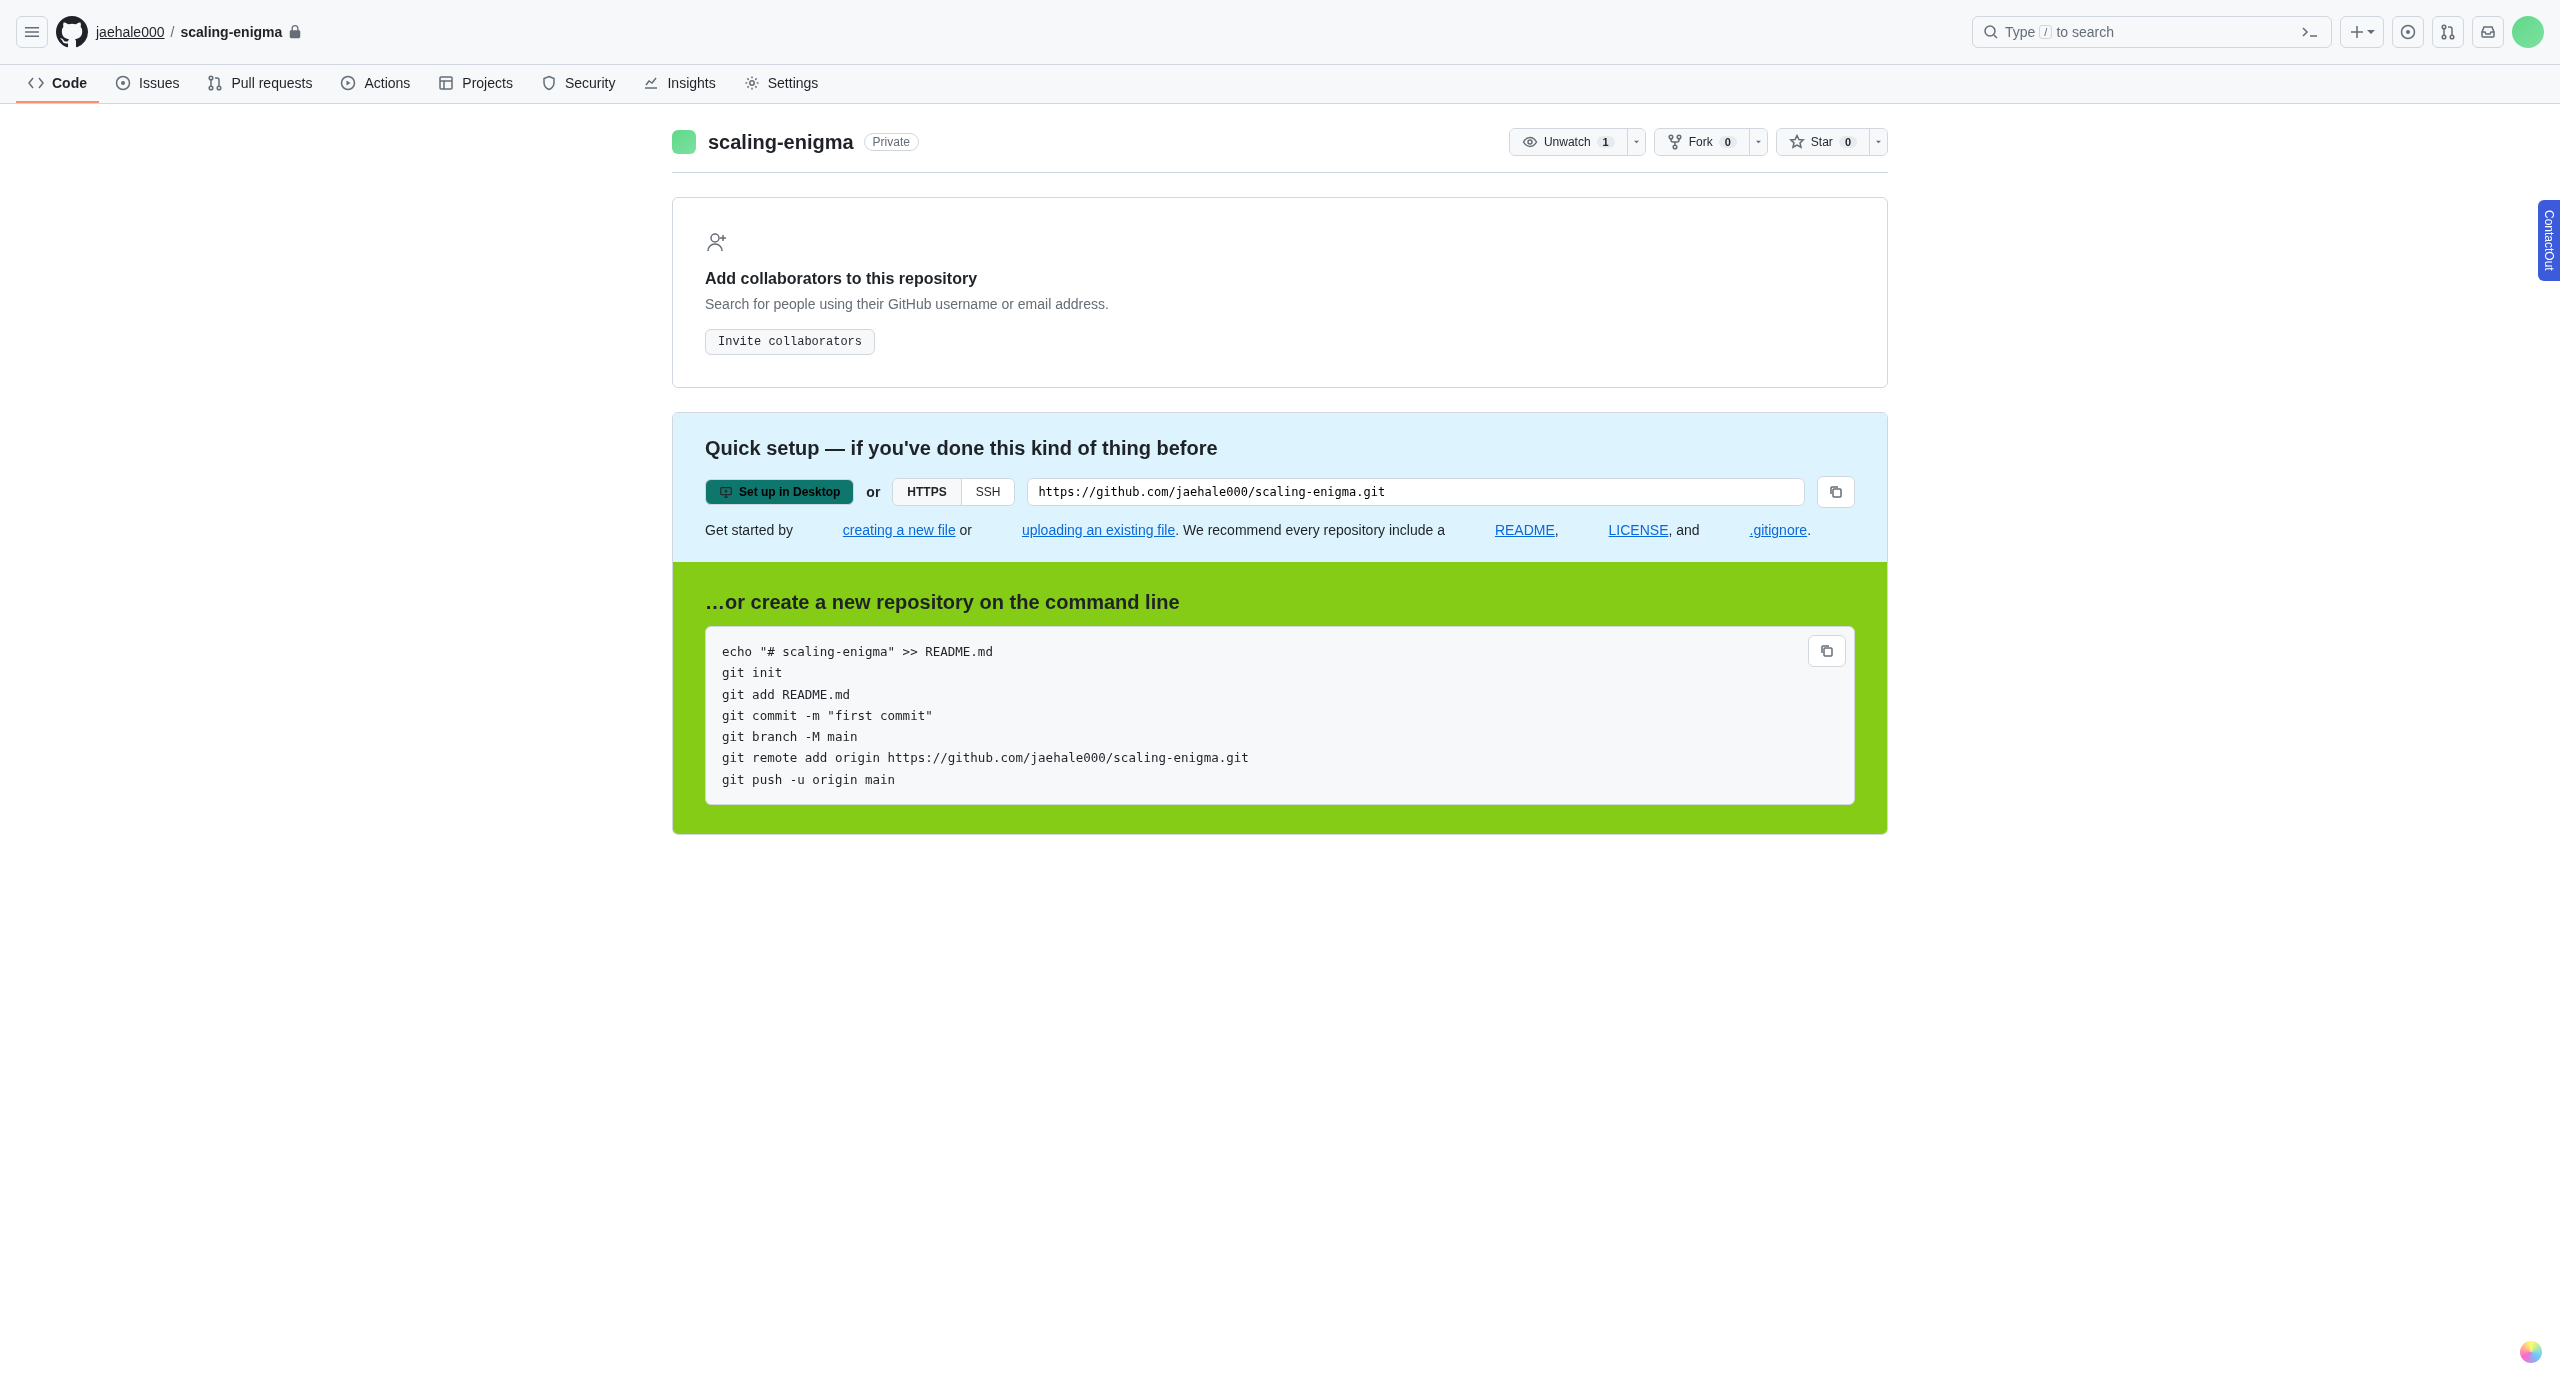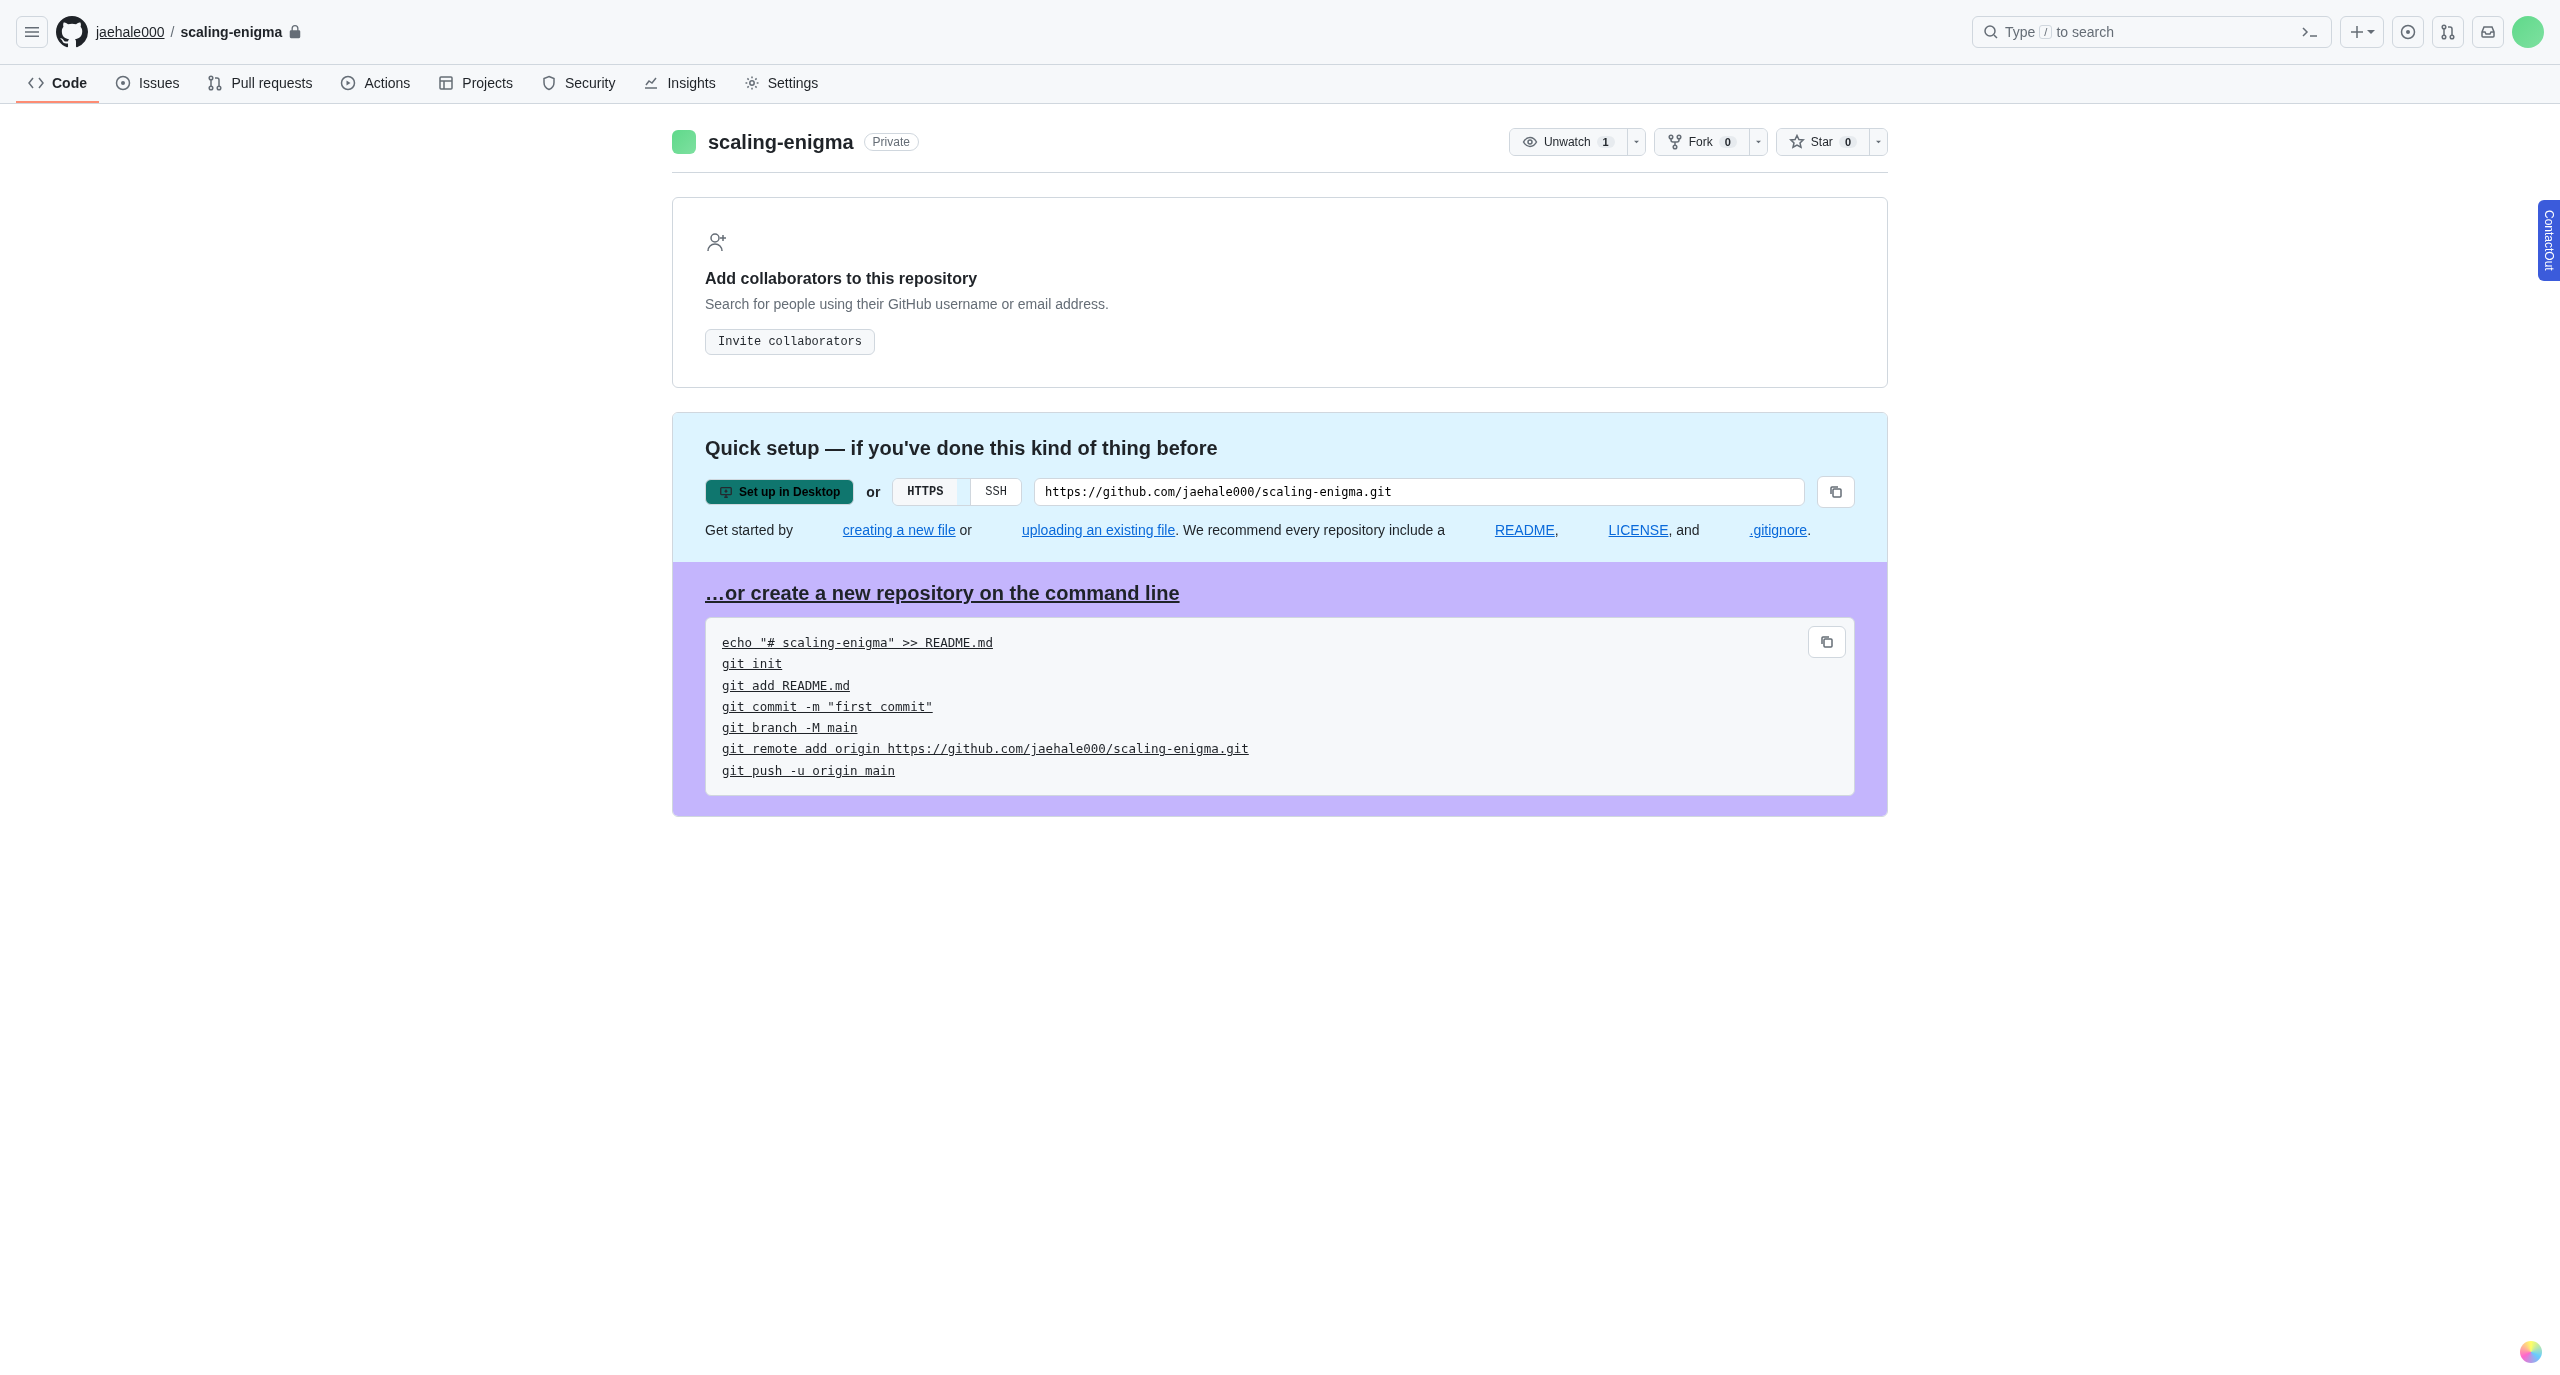--- a/index.html
+++ b/index.html
@@ -53,30 +53,30 @@
 .card-desc { color: #656d76; margin-bottom: 14px; line-height: 1.5; }
 .btn { display: inline-flex; align-items: center; gap: 6px; padding: 5px 12px; border: 1px solid #d0d7de; border-radius: 6px; background: #f6f8fa; font-size: 12px; font-weight: 500; cursor: pointer; color: #24292f; font-family: Liberation Mono, monospace; }
 
 
 .quick-setup { border: 1px solid #d0d7de; border-radius: 6px; overflow: hidden; }
 .qs-blue { background: #ddf4ff; padding: 24px 32px; }
 .qs-title { font-size: 20px; font-weight: 600; margin-bottom: 16px; }
 .qs-row { display: flex; align-items: center; gap: 12px; margin-bottom: 14px; }
 .qs-desktop-btn { display: inline-flex; align-items: center; gap: 6px; padding: 5px 13px; border: 1px solid #d0d7de; border-radius: 6px; background: #0f766e; font-size: 12px; font-weight: 600; cursor: pointer; }
 .qs-or { font-weight: 600; font-size: 14px; }
-.proto-toggle { display: flex; border: 1px solid #d0d7de; border-radius: 6px; overflow: hidden; font-family: Liberation Mono, monospace; gap: 13px; }
+.proto-toggle { display: flex; border: 1px solid #d0d7de; border-radius: 6px; overflow: hidden; font-family: Liberation Sans, sans-serif; }
 .proto-toggle > * { padding: 6px 14px; font-size: 12px; background: #fff; cursor: pointer; }
 .proto-toggle > *.active { background: #f6f8fa; font-weight: 600; }
 .proto-toggle > * + * { border-left: 1px solid #d0d7de; }
 .url-input { flex: 1; border: 1px solid #d0d7de; border-radius: 6px; padding: 6px 10px; font-family: ui-monospace, SFMono-Regular, Menlo, monospace; font-size: 12px; background: #fff; }
 .copy-btn { width: 38px; height: 32px; border: 1px solid #d0d7de; border-radius: 6px; background: #fff; display: flex; align-items: center; justify-content: center; cursor: pointer; }
 .qs-hint { font-size: 14px; }
 .qs-hint a { text-decoration: underline; margin-left: 46px; }
 
-.qs-white { background: #c4b5fd; padding: 20px 32px; text-decoration: underline; }
+.qs-white { background: #84cc16; padding: 29px 32px; }
 .qs-white .section-title { font-size: 20px; font-weight: 600; margin-bottom: 12px; }
 .code-block { position: relative; background: #f6f8fa; border: 1px solid #d0d7de; border-radius: 6px; padding: 14px 16px; font-family: ui-monospace, SFMono-Regular, Menlo, monospace; font-size: 12.5px; line-height: 1.7; white-space: pre; }
 .code-copy { position: absolute; top: 8px; right: 8px; }
 
 
 .contactout { position: fixed; right: 0; top: 200px; background: #3b5bdb; color: #fff; writing-mode: vertical-rl; padding: 10px 4px; border-radius: 6px 0 0 6px; font-size: 12px; cursor: pointer; font-weight: 500; }
 
 
 .float-icon { position: fixed; right: 18px; bottom: 12px; width: 22px; height: 22px; border-radius: 50%; background: conic-gradient(#ff6, #6cf, #f6c, #ff6); cursor: pointer; }
 

